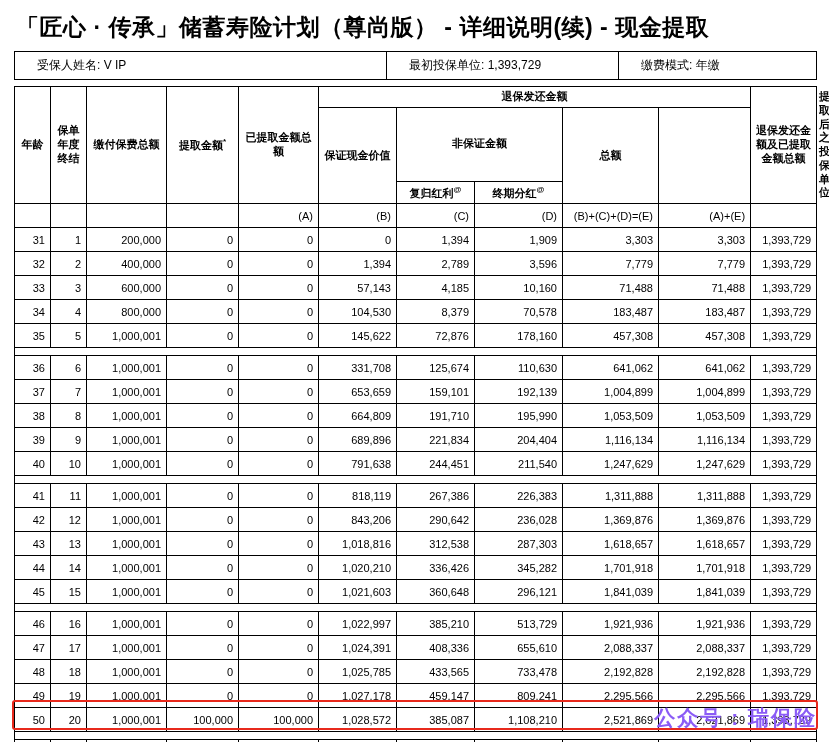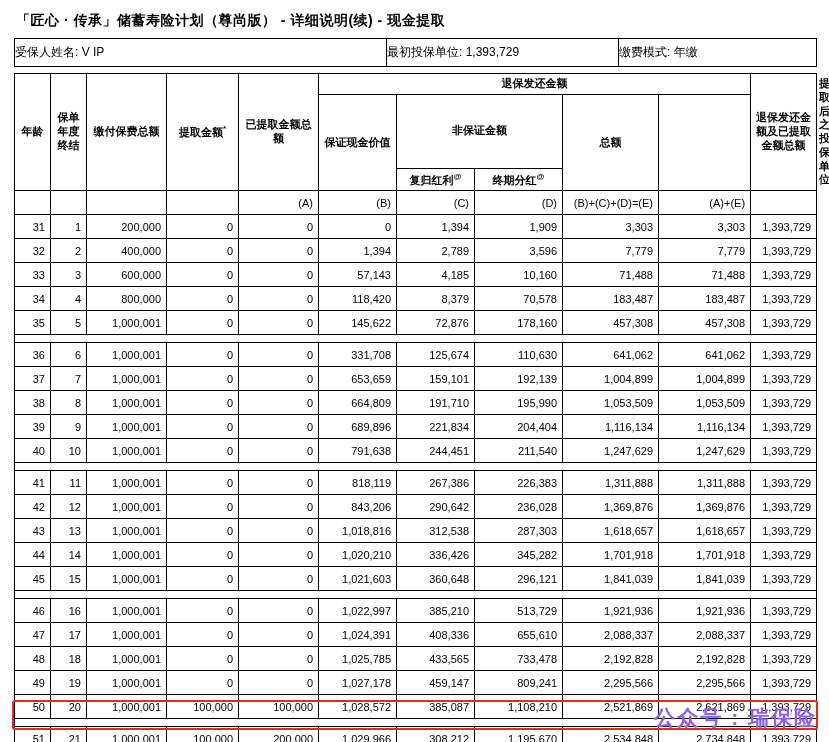--- a/index.html
+++ b/index.html
@@ -16,35 +16,35 @@
     overflow: hidden;
   }
   .page {
     width: 829px;
     height: 742px;
     position: relative;
     box-sizing: border-box;
     padding: 8px 12px 0 14px;
   }
   .doc-title {
-    font-size: 14px;
+    font-size: 23px;
     font-weight: bold;
     letter-spacing: 0.5px;
     margin: 4px 0 8px 2px;
     white-space: nowrap;
   }
   table.info {
     width: 802px;
     border-collapse: collapse;
     table-layout: fixed;
     font-size: 12px;
   }
   table.info td {
     border: 1px solid #000;
-    padding: 5px 0;
+    padding: 5px 22px;
     vertical-align: middle;
     white-space: nowrap;
     margin-top: 16px;
   }
   .info-label { }
   .spacer { height: 6px; }
 
   table.main {
     width: 802px;
     border-collapse: collapse;
@@ -230,21 +230,21 @@
           <td>71,488</td>
           <td>71,488</td>
           <td>1,393,729</td>
         </tr>
         <tr>
           <td class="c">34</td>
           <td class="c">4</td>
           <td>800,000</td>
           <td>0</td>
           <td>0</td>
-          <td>118,420</td>
+          <td>104,530</td>
           <td>8,379</td>
           <td>70,578</td>
           <td>183,487</td>
           <td>183,487</td>
           <td>1,393,729</td>
         </tr>
         <tr>
           <td class="c">35</td>
           <td class="c">5</td>
           <td>1,000,001</td>

